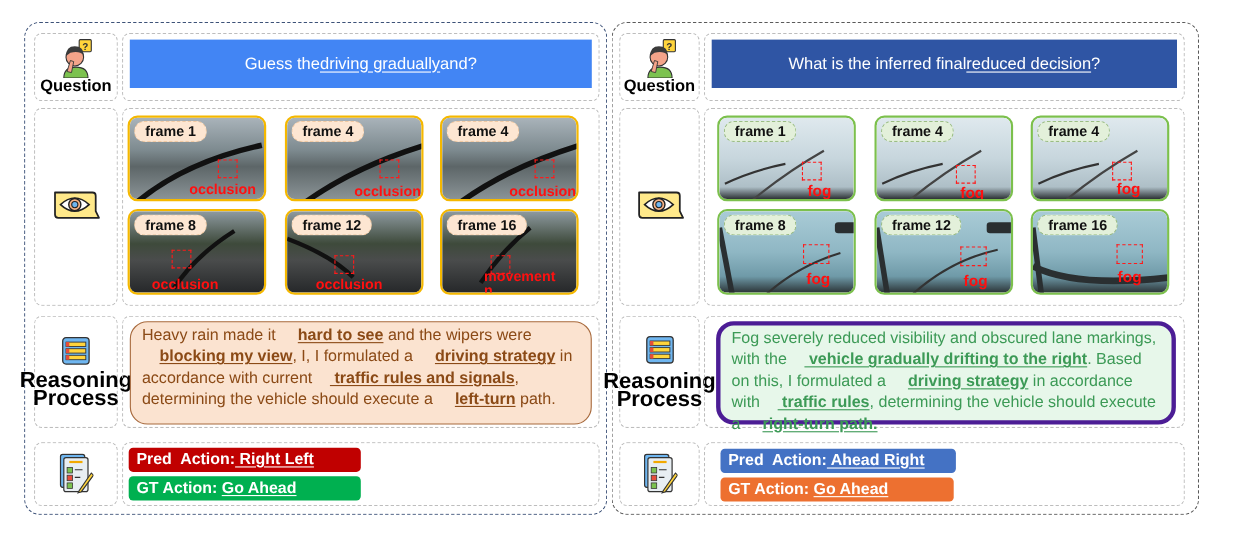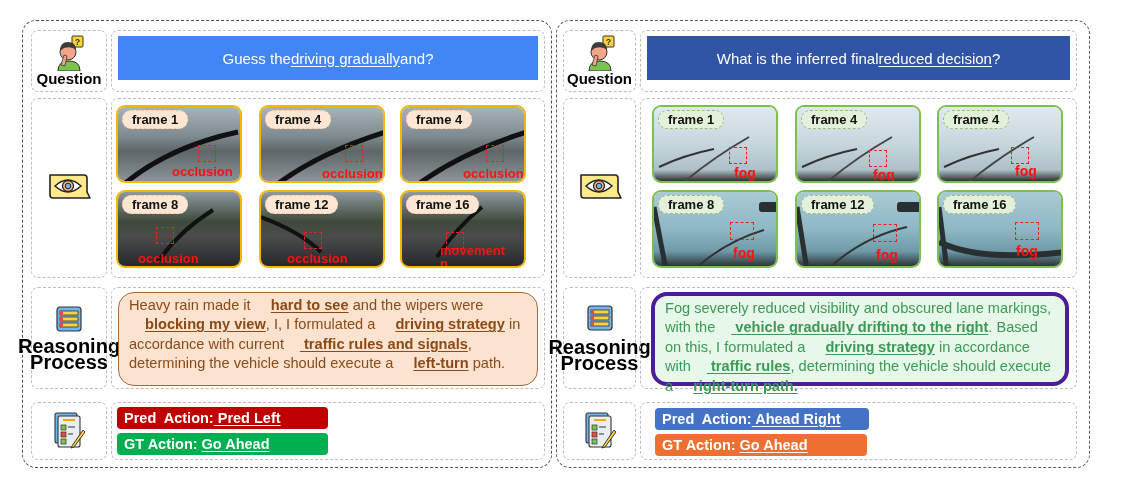--- a/index.html
+++ b/index.html
@@ -177,21 +177,21 @@
     <rect x="8" y="13" width="5" height="5" fill="#7cc24f" stroke="#333" stroke-width="0.7"></rect>
     <rect x="8" y="20" width="5" height="5" fill="#e74c3c" stroke="#333" stroke-width="0.7"></rect>
     <rect x="8" y="27" width="5" height="5" fill="#7cc24f" stroke="#333" stroke-width="0.7"></rect>
     <line x1="15" y1="15" x2="22" y2="15" stroke="#333" stroke-width="1"></line>
     <line x1="15" y1="22" x2="20" y2="22" stroke="#333" stroke-width="1"></line>
     <path d="M19 34 L30 18 L32 20 L21 35 L18 36 Z" fill="#ffd43b" stroke="#333" stroke-width="1"></path>
   </svg>
 </div>
 <div class="cell" style="left:111px;top:402px;width:434px;height:58px;"></div>
 <div class="action" style="left:117px;top:407px;width:211px;background:#c00000;">
-  <span>Pred  Action:</span><u> Pred Left</u>
+  <span>Pred  Action:</span><u> Right Left</u>
 </div>
 <div class="action" style="left:117px;top:433px;width:211px;background:#00b050;">
   <span>GT Action: </span><u>Go Ahead</u>
 </div>
 
 <div class="panel right"></div>
 
 <div class="cell icon-cell" style="left:563px;top:30px;width:73px;height:62px;">
   <svg width="34" height="36" viewBox="0 0 34 36">
     <rect x="20" y="1" width="11" height="11" rx="1" fill="#ffd43b" stroke="#333" stroke-width="1"></rect>

